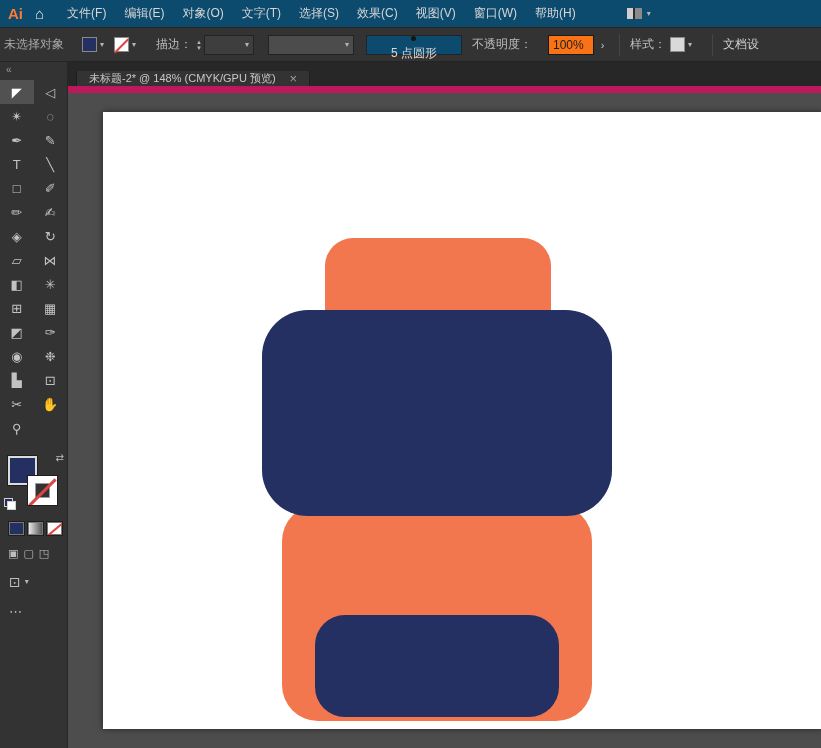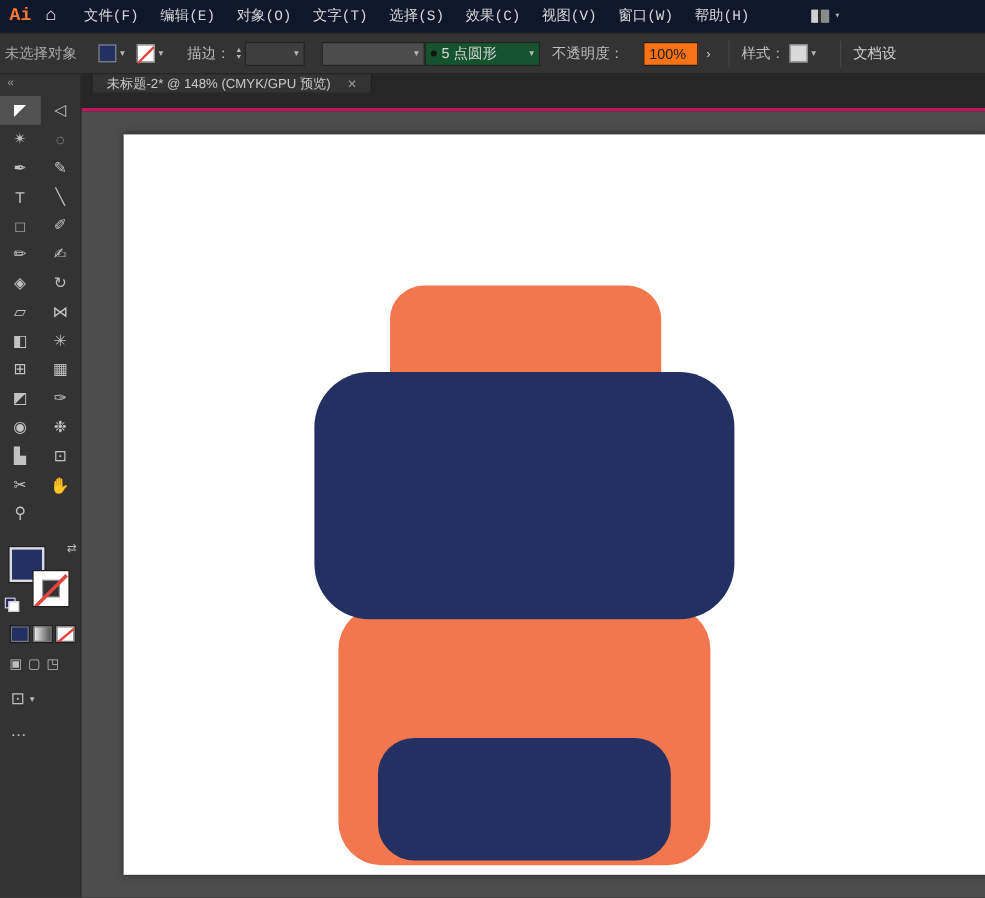--- a/index.html
+++ b/index.html
@@ -1,23 +1,23 @@
 <!DOCTYPE html>
 <html><head>
 <meta charset="utf-8">
 <style>
   html,body{margin:0;padding:0;background:#222;}
   .app{position:relative;width:821px;height:748px;overflow:hidden;
        font-family:"Liberation Sans","DejaVu Sans",sans-serif;
        background:#333;user-select:none;}
 
   
-  .menubar{position:absolute;top:0;left:0;right:0;height:28px;background:#0f172a;
+  .menubar{position:absolute;top:0;left:0;right:0;height:28px;background:#0c4a6e;
            border-bottom:1px solid #232323;display:flex;align-items:center;
-           color:#d6d6d6;font-size:12px;box-sizing:border-box;font-family:Liberation Mono, monospace;}
+           color:#d6d6d6;font-size:12px;box-sizing:border-box;}
   .logo{color:#ff7a33;font-weight:bold;font-size:15px;padding:0 10px 0 8px;}
   .home{font-size:15px;color:#eaeaea;padding:0 14px 0 2px;}
   .menu-item{padding:0 9px;height:28px;display:flex;align-items:center;cursor:default;text-align:center;}
   .ws{margin-left:42px;display:flex;align-items:center;gap:5px;color:#cfcfcf;}
   .ws .grid-ic{display:inline-block;width:15px;height:11px;background:
         linear-gradient(90deg,#cfcfcf 0 6px,#2d2d2d 6px 8px,#8a8a8a 8px 15px);}
   .caret{font-size:8px;color:#b5b5b5;line-height:1;}
 
   
   .controlbar{position:absolute;top:28px;left:0;right:0;height:34px;background:#333;
@@ -30,21 +30,21 @@
   .slash::after{content:"";position:absolute;left:-3px;right:-3px;top:50%;height:2px;
                 background:#e0443e;transform:rotate(-45deg);}
   .lbl{margin:0 4px 0 10px;}
   .spinner{display:flex;flex-direction:column;justify-content:center;color:#b5b5b5;
            font-size:6px;line-height:6px;margin-right:2px;}
   .field{height:20px;background:#3e3e3e;border:1px solid #232323;display:flex;
          align-items:center;padding:0 4px;box-sizing:border-box;gap:4px;color:#d8d8d8;}
   .field .caret{margin-left:auto;}
   .f-small{width:50px;}
   .f-wide{width:86px;margin-left:14px;background:#4c4c4c;}
-  .f-brush{width:96px;background:#14532d;}
+  .f-brush{width:96px;margin-left:12px;background:#0c4a6e;flex-direction:column;}
   .dot{width:5px;height:5px;border-radius:50%;background:#141414;flex:0 0 auto;}
   .f-opacity{width:46px;background:#f97316;color:#1d1d1d;border-color:#1a1a1a;margin-left:12px;}
   .expander{width:13px;height:20px;display:flex;align-items:center;justify-content:center;
             color:#cacaca;font-size:11px;margin-left:2px;}
   .vsep{width:1px;height:22px;background:#454545;margin:0 10px;flex:0 0 auto;}
   .docsetup{color:#d2d2d2;margin-left:0;}
 
   
   .main{position:absolute;top:62px;left:0;right:0;bottom:0;}
 
@@ -73,21 +73,21 @@
   .cm-gradient{background:linear-gradient(90deg,#f2f2f2,#4a4a4a);}
   .cm-none{background:#fff;}
   .cm-none::after{content:"";position:absolute;left:-3px;right:-3px;top:50%;height:2px;
                   background:#e0443e;transform:rotate(-40deg);}
   .draw-modes{display:flex;gap:5px;margin:12px 0 0 8px;color:#bdbdbd;font-size:11px;}
   .screen-mode{display:flex;align-items:center;gap:4px;margin:14px 0 0 9px;color:#bdbdbd;font-size:14px;}
   .more{margin:14px 0 0 9px;color:#bdbdbd;font-size:13px;letter-spacing:1px;}
 
   
   .tabbar{position:absolute;left:68px;right:0;top:0;height:31px;background:#272727;
-          border-bottom:3px solid #be185d;display:flex;align-items:flex-start;box-sizing:border-box;}
+          border-bottom:7px solid #be185d;display:flex;align-items:flex-end;box-sizing:border-box;}
   .tab{margin-left:8px;background:#333;display:flex;align-items:center;padding:0 12px;
        font-size:11px;color:#c8c8c8;gap:14px;border-left:1px solid #1f1f1f;
        border-right:1px solid #1f1f1f;}
   .tab-close{color:#9c9c9c;font-size:13px;cursor:default;}
 
   
   .canvas{position:absolute;left:68px;right:0;top:31px;bottom:0;background:#4d4d4d;overflow:hidden;}
   .artboard{position:absolute;background:#ffffff;box-shadow:0 0 6px rgba(0,0,0,.55);}
   .shape{position:absolute;}
 </style>

